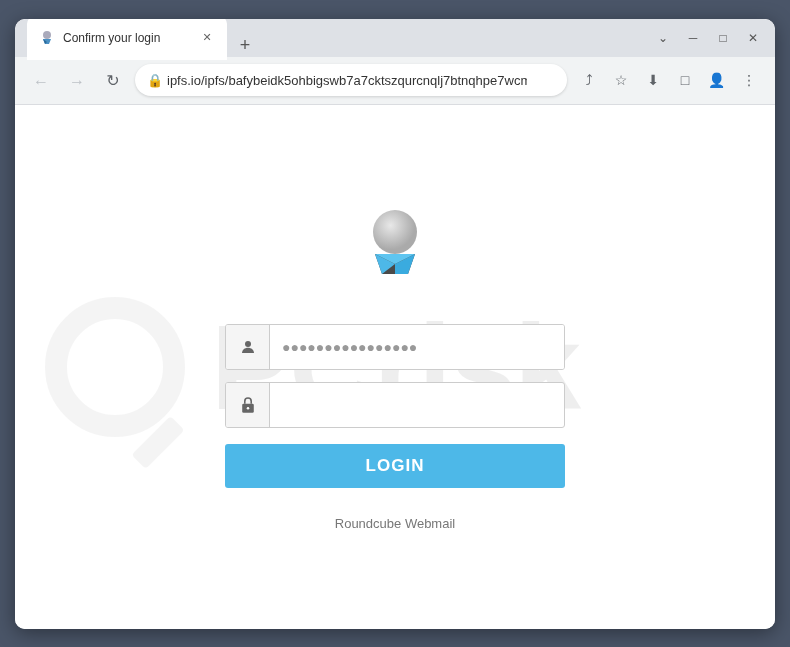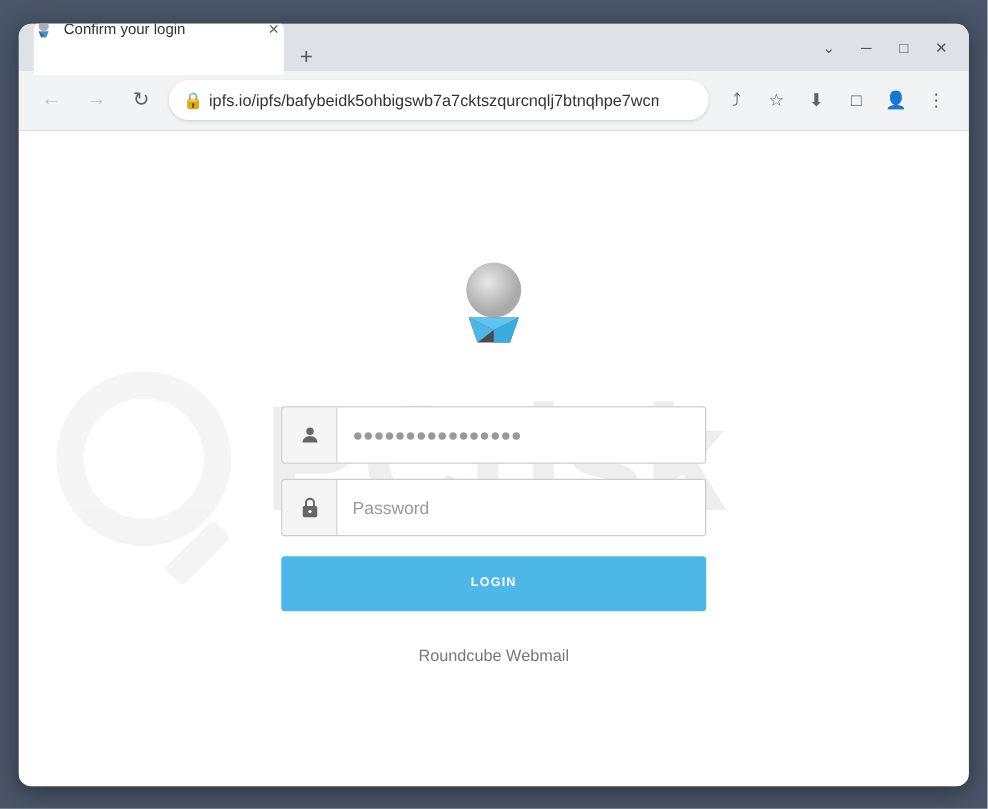--- a/index.html
+++ b/index.html
@@ -51,23 +51,24 @@
     .tabs-area {
       display: flex;
       align-items: flex-end;
       flex: 1;
       padding-left: 4px;
     }
 
     .tab {
       background: #ffffff;
       border-radius: 8px 8px 0 0;
-      padding: 0 0;
+      padding: 0 12px;
       height: 44px;
       display: flex;
+      align-items: center;
       gap: 8px;
       font-size: 12px;
       color: #333;
       min-width: 200px;
       max-width: 240px;
       position: relative;
     }
 
     .tab-favicon {
       width: 16px;
@@ -296,21 +297,21 @@
       color: #999;
     }
 
     .login-btn {
       width: 100%;
       height: 44px;
       background: #4db8e8;
       color: white;
       border: none;
       border-radius: 3px;
-      font-size: 10px;
+      font-size: 17px;
       font-weight: bold;
       letter-spacing: 1px;
       cursor: pointer;
       margin-top: 4px;
     }
 
     .brand-label {
       margin-top: 28px;
       font-size: 13px;
       color: #777;
@@ -405,21 +406,20 @@
       </div>
 
       <div class="form-group">
         <div class="form-icon">
           <svg width="16" height="18" viewBox="0 0 24 28" fill="#666" xmlns="http://www.w3.org/2000/svg">
             <rect x="3" y="12" width="18" height="14" rx="2" ry="2"></rect>
             <path d="M7 12V8a5 5 0 0 1 10 0v4" fill="none" stroke="#666" stroke-width="2.5"></path>
             <circle cx="12" cy="19" r="2" fill="#fff"></circle>
           </svg>
         </div>
-        <input class="form-input" type="password" placeholder="Password" style="">
       </div>
 
       <button class="login-btn">LOGIN</button>
 
       <span class="brand-label">Roundcube Webmail</span>
     </div>
 
   </div>
 </div>
 

